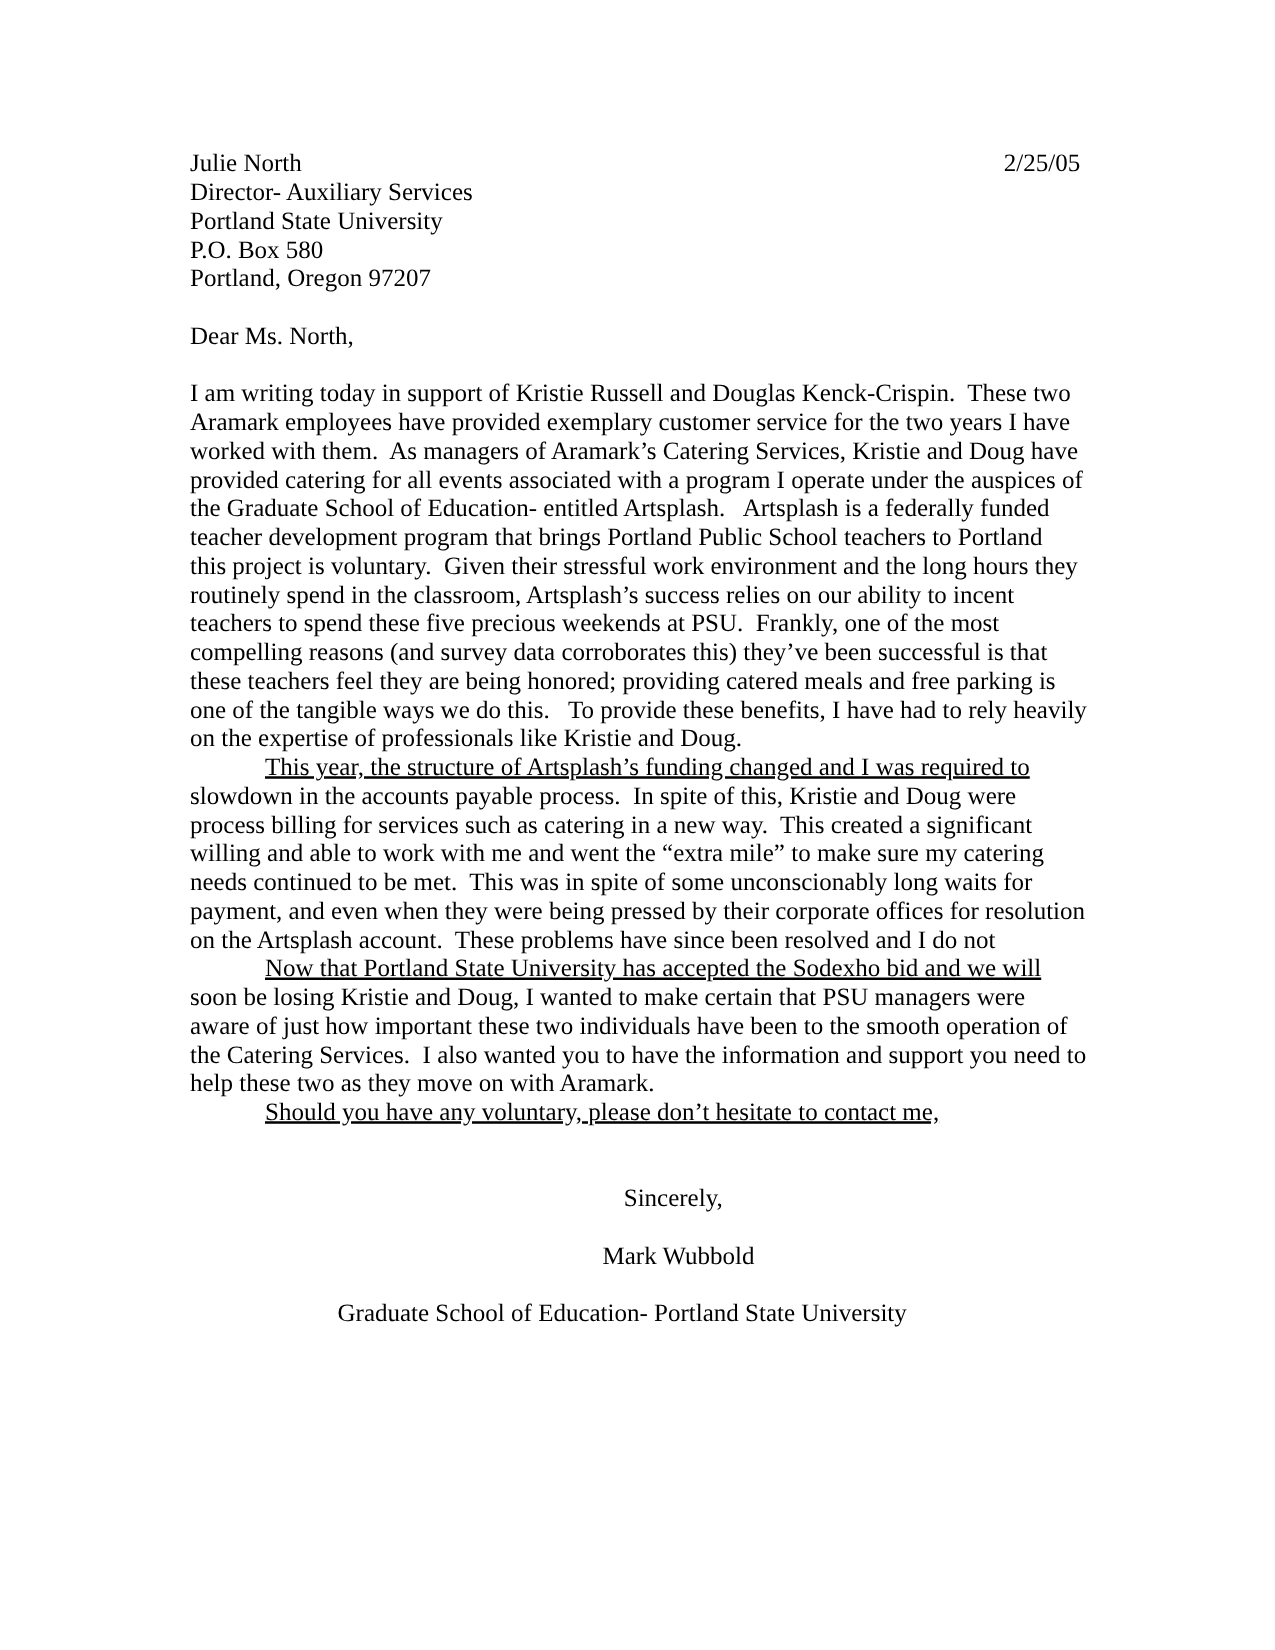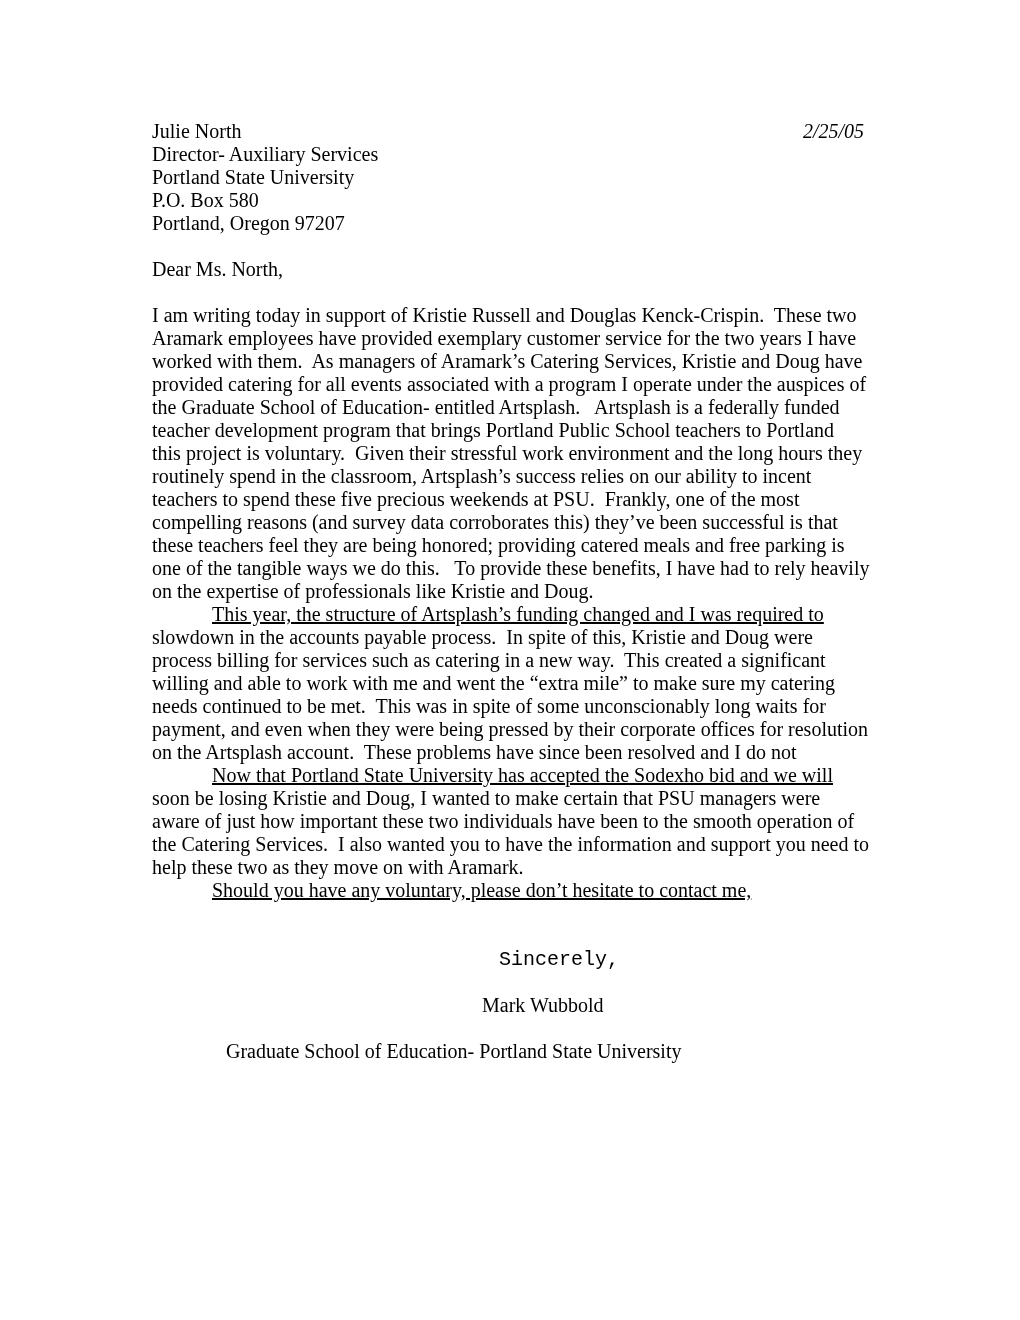--- a/index.html
+++ b/index.html
@@ -35,29 +35,28 @@
   .blank {
     height: 23px;
   }
   .header-block {
     position: relative;
   }
   .date {
     position: absolute;
     left: 651px;
     top: 0;
-    font-style: italic;
   }
   .tab {
     padding-left: 60px;   
     text-decoration: underline;
   }
-  .sig-sincerely { margin-left: 347px; font-family: Liberation Mono, monospace; }
+  .sig-sincerely { margin-left: 347px; }
   .sig-name      { margin-left: 330px; }
-  .sig-org       { margin-left: 74px; }
+  .sig-org       { margin-left: 118px; }
 </style>
 </head>
 <body>
 
 <div class="page">
   <div class="content">
 
     <div class="header-block">
       <span class="date line">2/25/05</span>
       <div class="line">Julie North</div>

